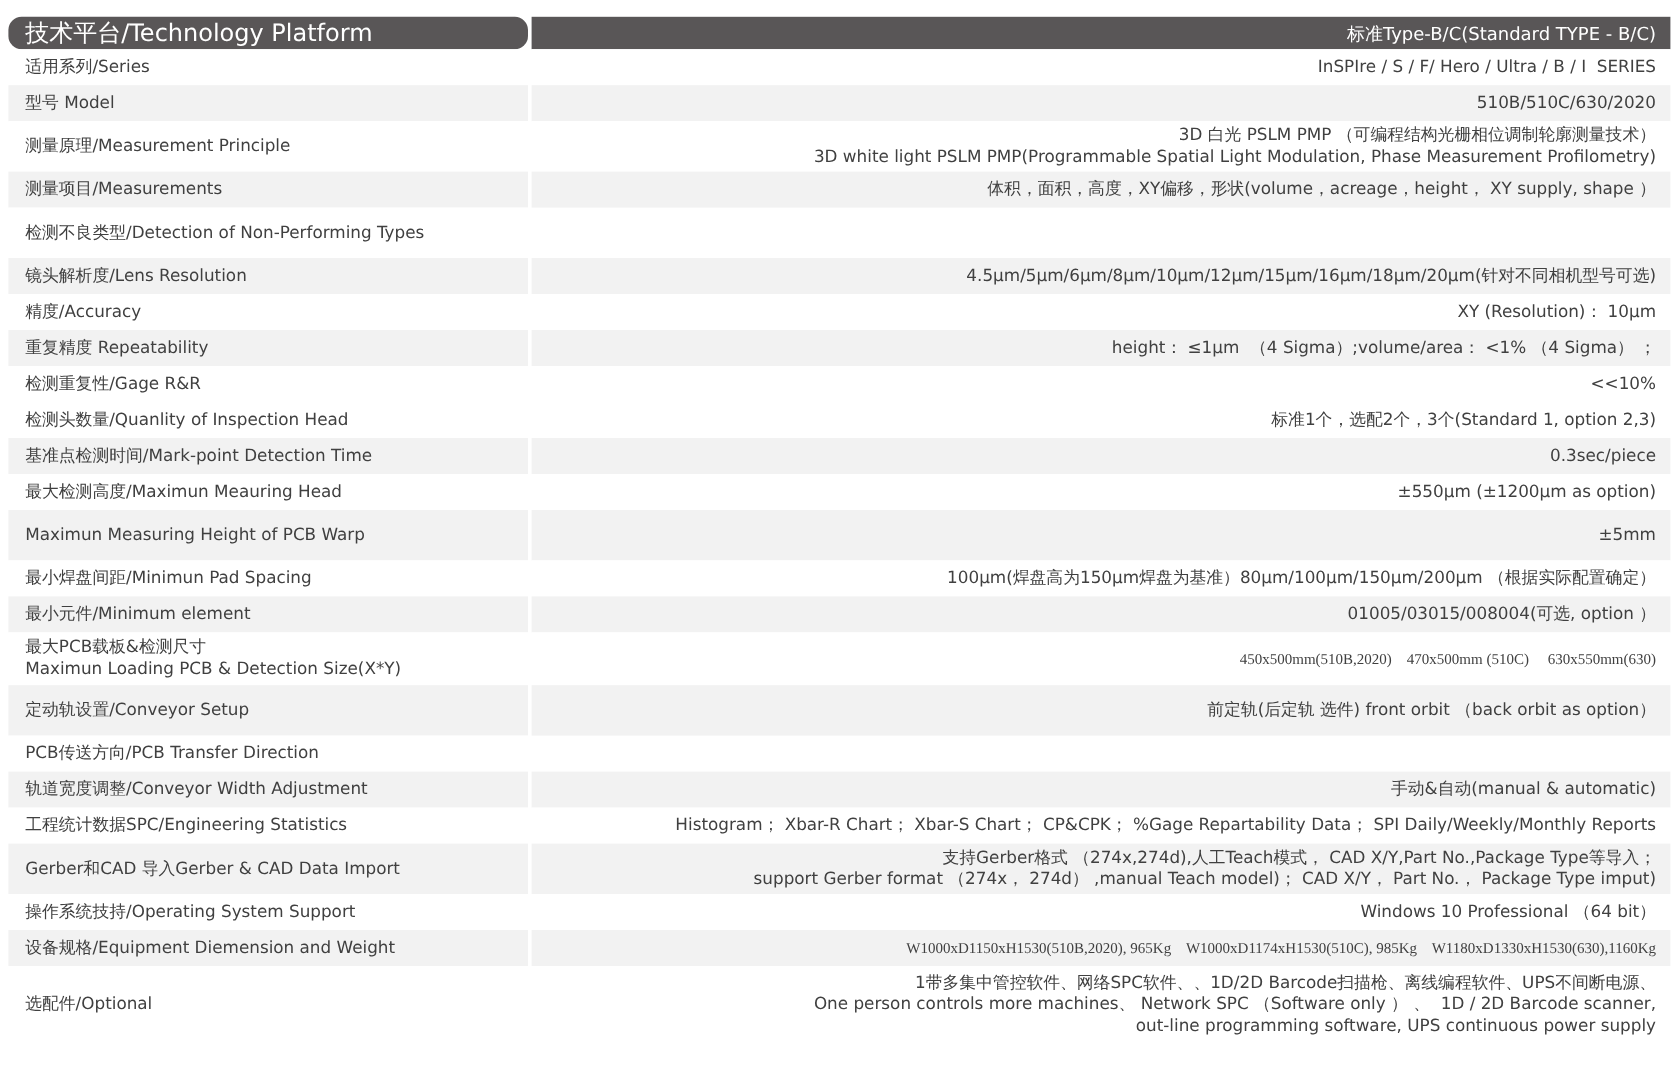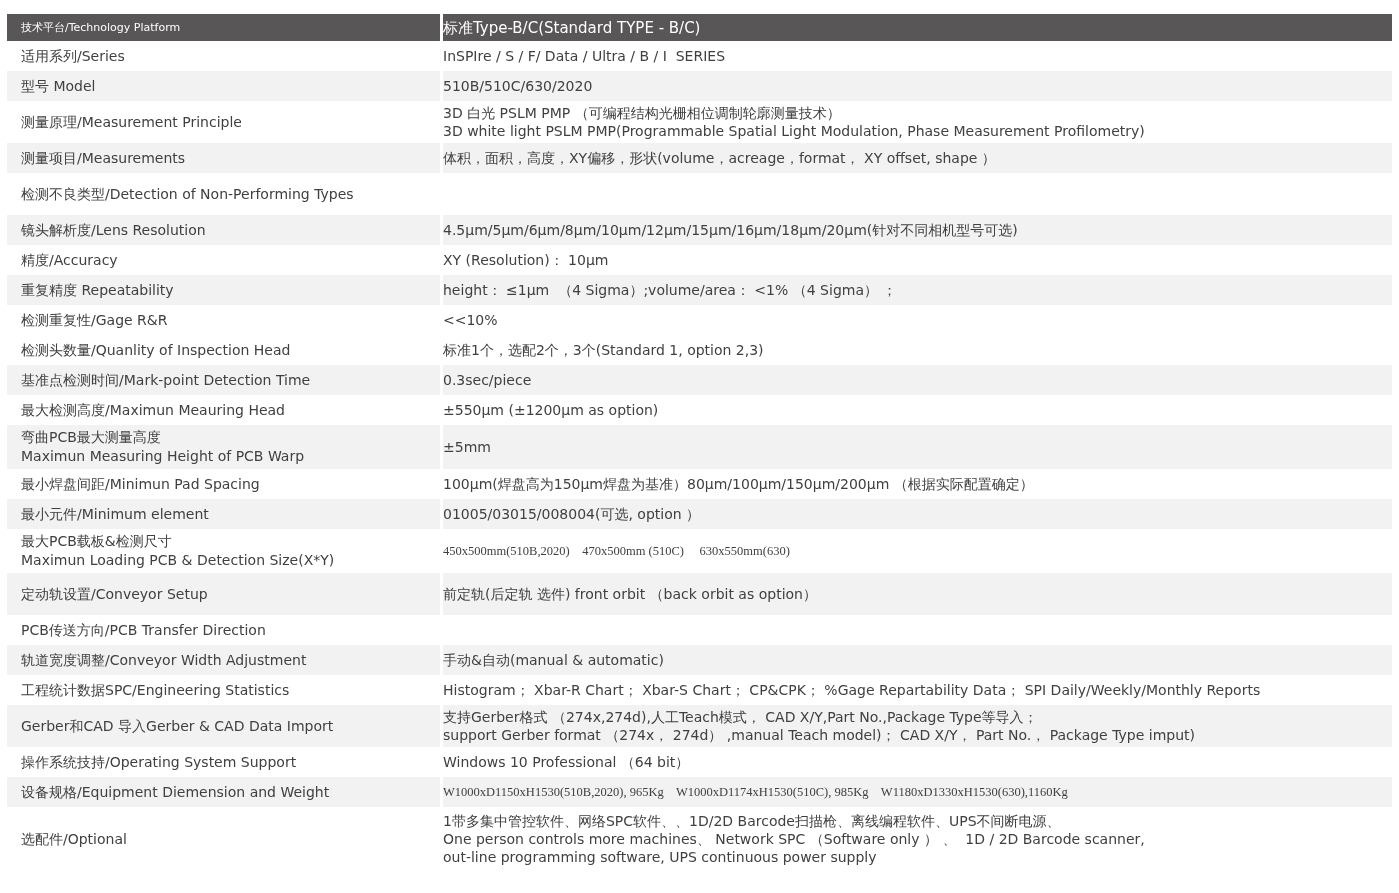--- a/index.html
+++ b/index.html
@@ -18,72 +18,72 @@
   .spec-table{margin:14px 7px 0 7px;}
   .row{display:flex;column-gap:3px;background:#ffffff;}
   .cell{box-sizing:border-box;display:flex;flex-direction:column;justify-content:center;}
   .cell.label{
     width:433px;flex:0 0 433px;
     padding:3px 6px 3px 14px;
     text-align:left;font-size:14px;line-height:19px;
   }
   .cell.value{
     flex:1 1 auto;
-    padding:3px 0;
-    text-align:left;font-size:14px;line-height:18px;
+    padding:3px 12px;
+    text-align:right;font-size:14px;line-height:18px;
     white-space:pre-wrap;
   }
   .cell.value.small{font-size:12.5px;font-family:Liberation Serif, serif;}
   .row.white .cell{background:var(--row-bg);}
   .row.gray  .cell{background:var(--row-alt);}
   .row.lines-1{min-height:30px;}
   .row.lines-2{min-height:42px;}
   .row.lines-3{min-height:64px;}
   .header-row{display:flex;column-gap:3px;background:#ffffff;height:27px;}
   .header-row .cell{background:var(--header-bg);color:var(--header-text);justify-content:center;}
-  .header-row .cell.label{font-size:11px;}
+  .header-row .cell.label{font-size:20px;border-radius:11px;}
   .header-row .cell.value{font-size:15px;white-space:normal;}
   .line{display:block;}
 </style>
 </head>
 <body>
 
 <div class="spec-table">
   <div class="header-row">
     <div class="cell label">
       <span class="line">技术平台/Technology Platform</span>
     </div>
     <div class="cell value">
       <span class="line">标准Type-B/C(Standard TYPE - B/C)</span>
     </div>
   </div>
   <div>
       <div class="row white lines-1">
         <div class="cell label">
           <span class="line">适用系列/Series</span>
         </div>
-        <div class="cell value"><span class="line">InSPIre / S / F/ Data / Ultra / B / I  SERIES</span></div>
+        <div class="cell value"><span class="line">InSPIre / S / F/ Hero / Ultra / B / I  SERIES</span></div>
       </div>
       <div class="row gray lines-1">
         <div class="cell label">
           <span class="line">型号 Model</span>
         </div>
         <div class="cell value"><span class="line">510B/510C/630/2020</span></div>
       </div>
       <div class="row white lines-2">
         <div class="cell label">
           <span class="line">测量原理/Measurement Principle</span>
         </div>
         <div class="cell value"><span class="line">3D 白光 PSLM PMP （可编程结构光栅相位调制轮廓测量技术）</span><span class="line">3D white light PSLM PMP(Programmable Spatial Light Modulation, Phase Measurement Profilometry)</span></div>
       </div>
       <div class="row gray lines-1">
         <div class="cell label">
           <span class="line">测量项目/Measurements</span>
         </div>
-        <div class="cell value"><span class="line">体积，面积，高度，XY偏移，形状(volume，acreage，format， XY offset, shape ）</span></div>
+        <div class="cell value"><span class="line">体积，面积，高度，XY偏移，形状(volume，acreage，height， XY supply, shape ）</span></div>
       </div>
       <div class="row white lines-2">
         <div class="cell label">
           <span class="line">检测不良类型/Detection of Non-Performing Types</span>
         </div>
       </div>
       <div class="row gray lines-1">
         <div class="cell label">
           <span class="line">镜头解析度/Lens Resolution</span>
         </div>
@@ -120,21 +120,20 @@
         <div class="cell value"><span class="line">0.3sec/piece</span></div>
       </div>
       <div class="row white lines-1">
         <div class="cell label">
           <span class="line">最大检测高度/Maximun Meauring Head</span>
         </div>
         <div class="cell value"><span class="line">±550μm (±1200μm as option)</span></div>
       </div>
       <div class="row gray lines-2">
         <div class="cell label">
-          <span class="line">弯曲PCB最大测量高度</span>
           <span class="line">Maximun Measuring Height of PCB Warp</span>
         </div>
         <div class="cell value"><span class="line">±5mm</span></div>
       </div>
       <div class="row white lines-1">
         <div class="cell label">
           <span class="line">最小焊盘间距/Minimun Pad Spacing</span>
         </div>
         <div class="cell value"><span class="line">100μm(焊盘高为150μm焊盘为基准）80μm/100μm/150μm/200μm （根据实际配置确定）</span></div>
       </div>

